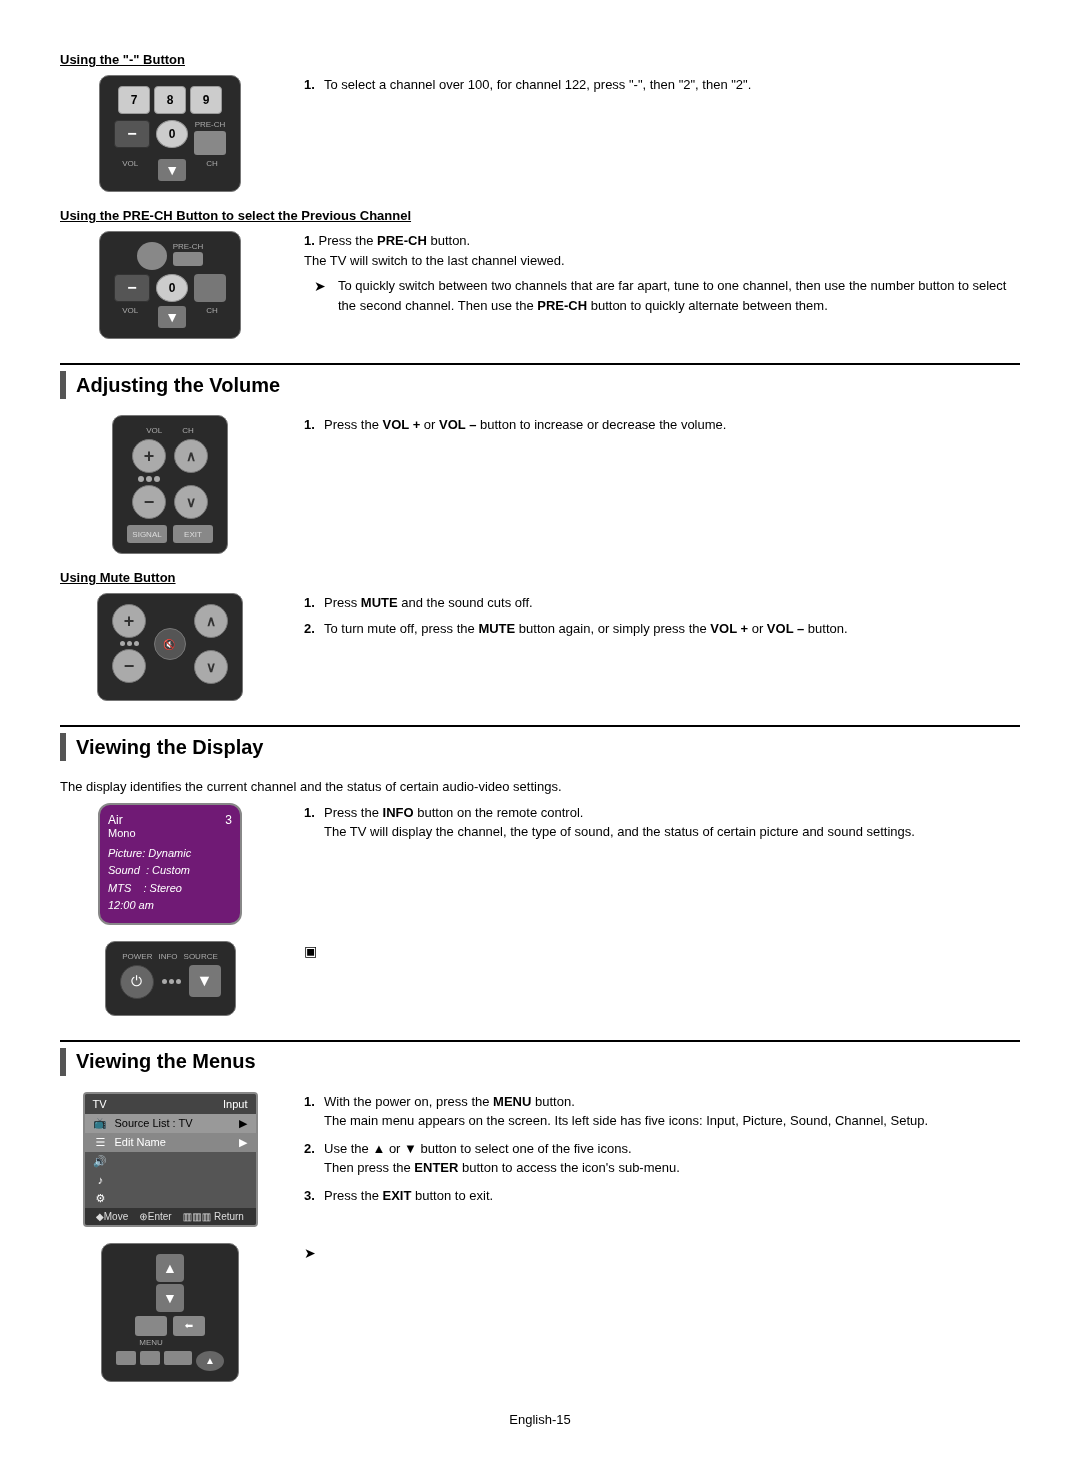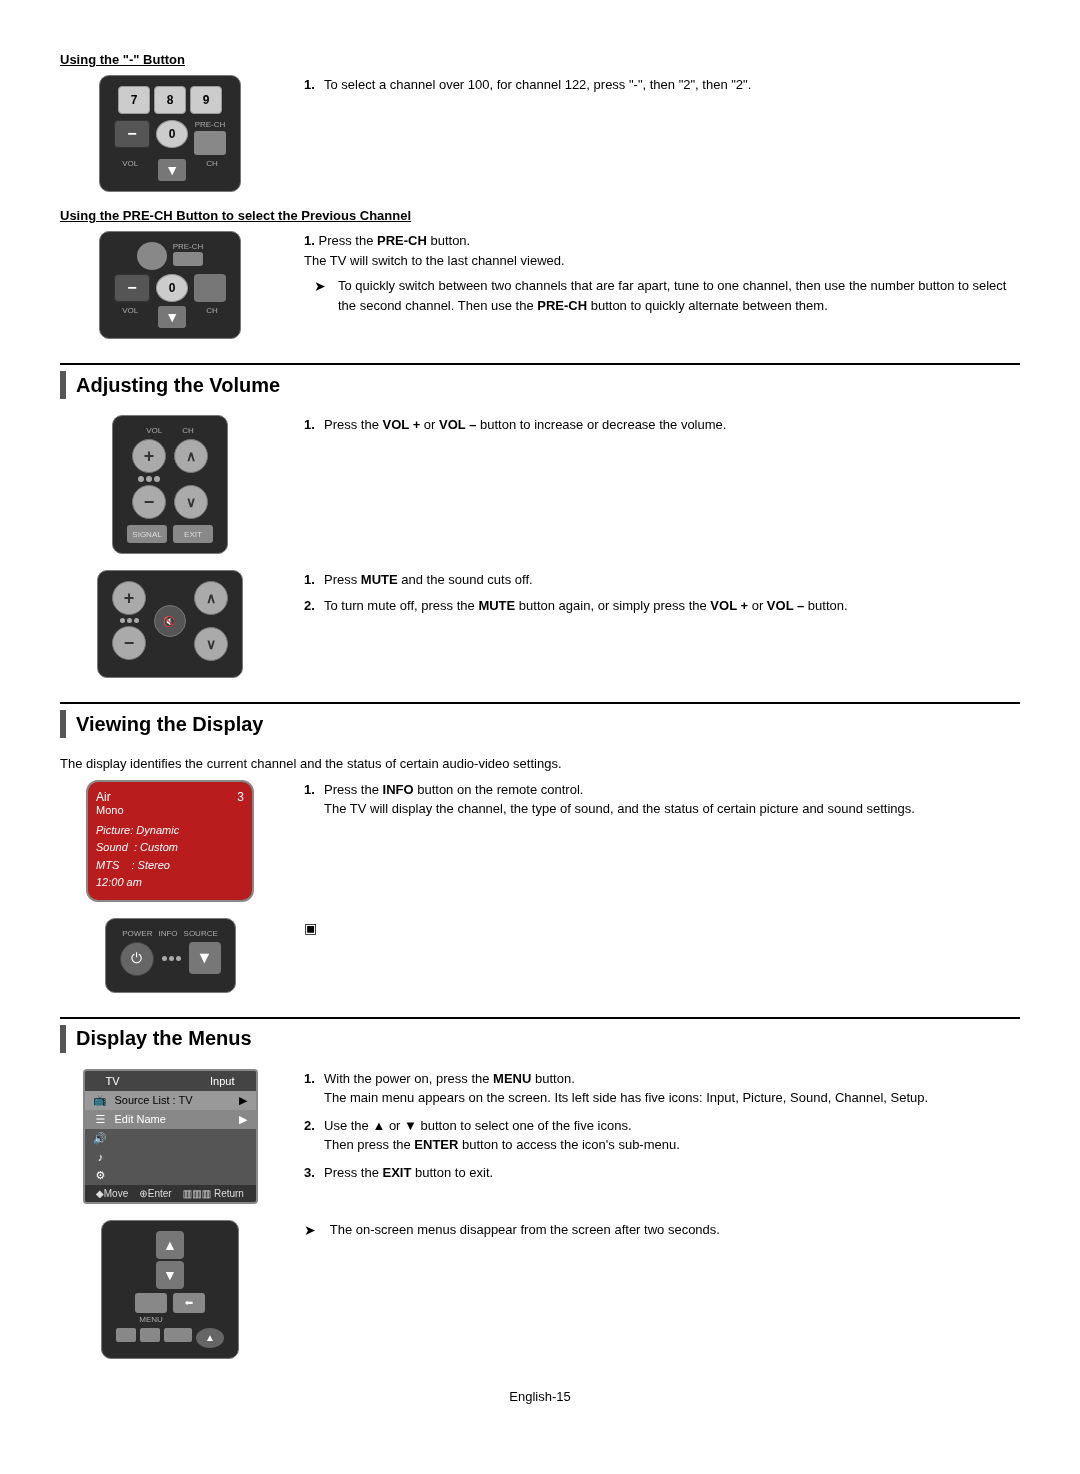--- a/index.html
+++ b/index.html
@@ -125,27 +125,27 @@
       font-size: 13px;
       line-height: 1.5;
     }
     .arrow-sym {
       font-size: 14px;
       min-width: 16px;
     }
 
     
     .tv-display {
-      background: #b91c1c;
+      background: #701a75;
       color: #fff;
       font-size: 11px;
       padding: 8px;
       border: 2px solid #888;
       border-radius: 12px;
-      width: 168px;
+      width: 144px;
       text-align: left;
     }
     .tv-display .channel-line {
       display: flex;
       justify-content: space-between;
       font-size: 12px;
     }
     .tv-display .settings-text {
       margin-top: 6px;
       line-height: 1.6;
@@ -162,21 +162,21 @@
       border: 2px solid #888;
       border-radius: 4px;
       width: 175px;
       text-align: left;
       overflow: hidden;
     }
     .menu-header {
       display: flex;
       justify-content: space-between;
       background: #444;
-      padding: 4px 21px;
+      padding: 4px 8px;
       font-size: 11px;
     }
     .menu-row {
       display: flex;
       align-items: center;
       padding: 3px 8px;
       gap: 6px;
       font-size: 11px;
     }
     .menu-row.active {
@@ -356,20 +356,21 @@
     <ul class="num-list">
       <li>
         <span class="num">1.</span>
         <span>Press the <strong>VOL +</strong> or <strong>VOL –</strong> button to increase or decrease the volume.</span>
       </li>
     </ul>
   </div>
 </div>
 
 <div>
+  <div class="sub-header">Using Mute Button</div>
   <div class="two-col">
     <div class="left-col">
       <div class="small-remote">
         <div style="display:flex; gap:8px; justify-content:center; margin-bottom:6px;">
           <div style="display:flex; flex-direction:column; align-items:center; gap:3px;">
             <div class="round-btn" style="width:34px; height:34px; font-size:18px;">+</div>
             <div style="display:flex; gap:2px; align-items:center;">
               <div style="width:5px; height:5px; background:#aaa; border-radius:50%;"></div>
               <div style="width:5px; height:5px; background:#aaa; border-radius:50%;"></div>
               <div style="width:5px; height:5px; background:#aaa; border-radius:50%;"></div>
@@ -462,21 +463,21 @@
   </div>
   <div class="right-col">
     <div class="arrow-item">
       <span class="note-sym">▣</span>
     </div>
   </div>
 </div>
 
 <div class="section-header">
   <div class="section-bar"></div>
-  <span class="section-title">Display the Menus</span>
+  <span class="section-title">Viewing the Menus</span>
 </div>
 
 <div class="two-col">
   <div class="left-col">
     <div class="menu-display">
       <div class="menu-header">
         <span>TV</span>
         <span>Input</span>
       </div>
       <div class="menu-row active">
@@ -559,18 +560,17 @@
         <div style="width:20px; height:14px; background:#888; border-radius:2px;"></div>
         <div style="width:20px; height:14px; background:#888; border-radius:2px;"></div>
         <div style="width:28px; height:14px; background:#888; border-radius:2px;"></div>
         <div style="width:28px; height:20px; background:#666; border-radius:50%; display:flex; align-items:center; justify-content:center; color:#fff; font-size:10px;">▲</div>
       </div>
     </div>
   </div>
   <div class="right-col">
     <div class="arrow-item">
       <span class="note-sym">➤</span>
-      <span>The on-screen menus disappear from the screen after two seconds.</span>
     </div>
   </div>
 </div>
 
 <div class="page-num">English-15</div>
 
 </body></html>

